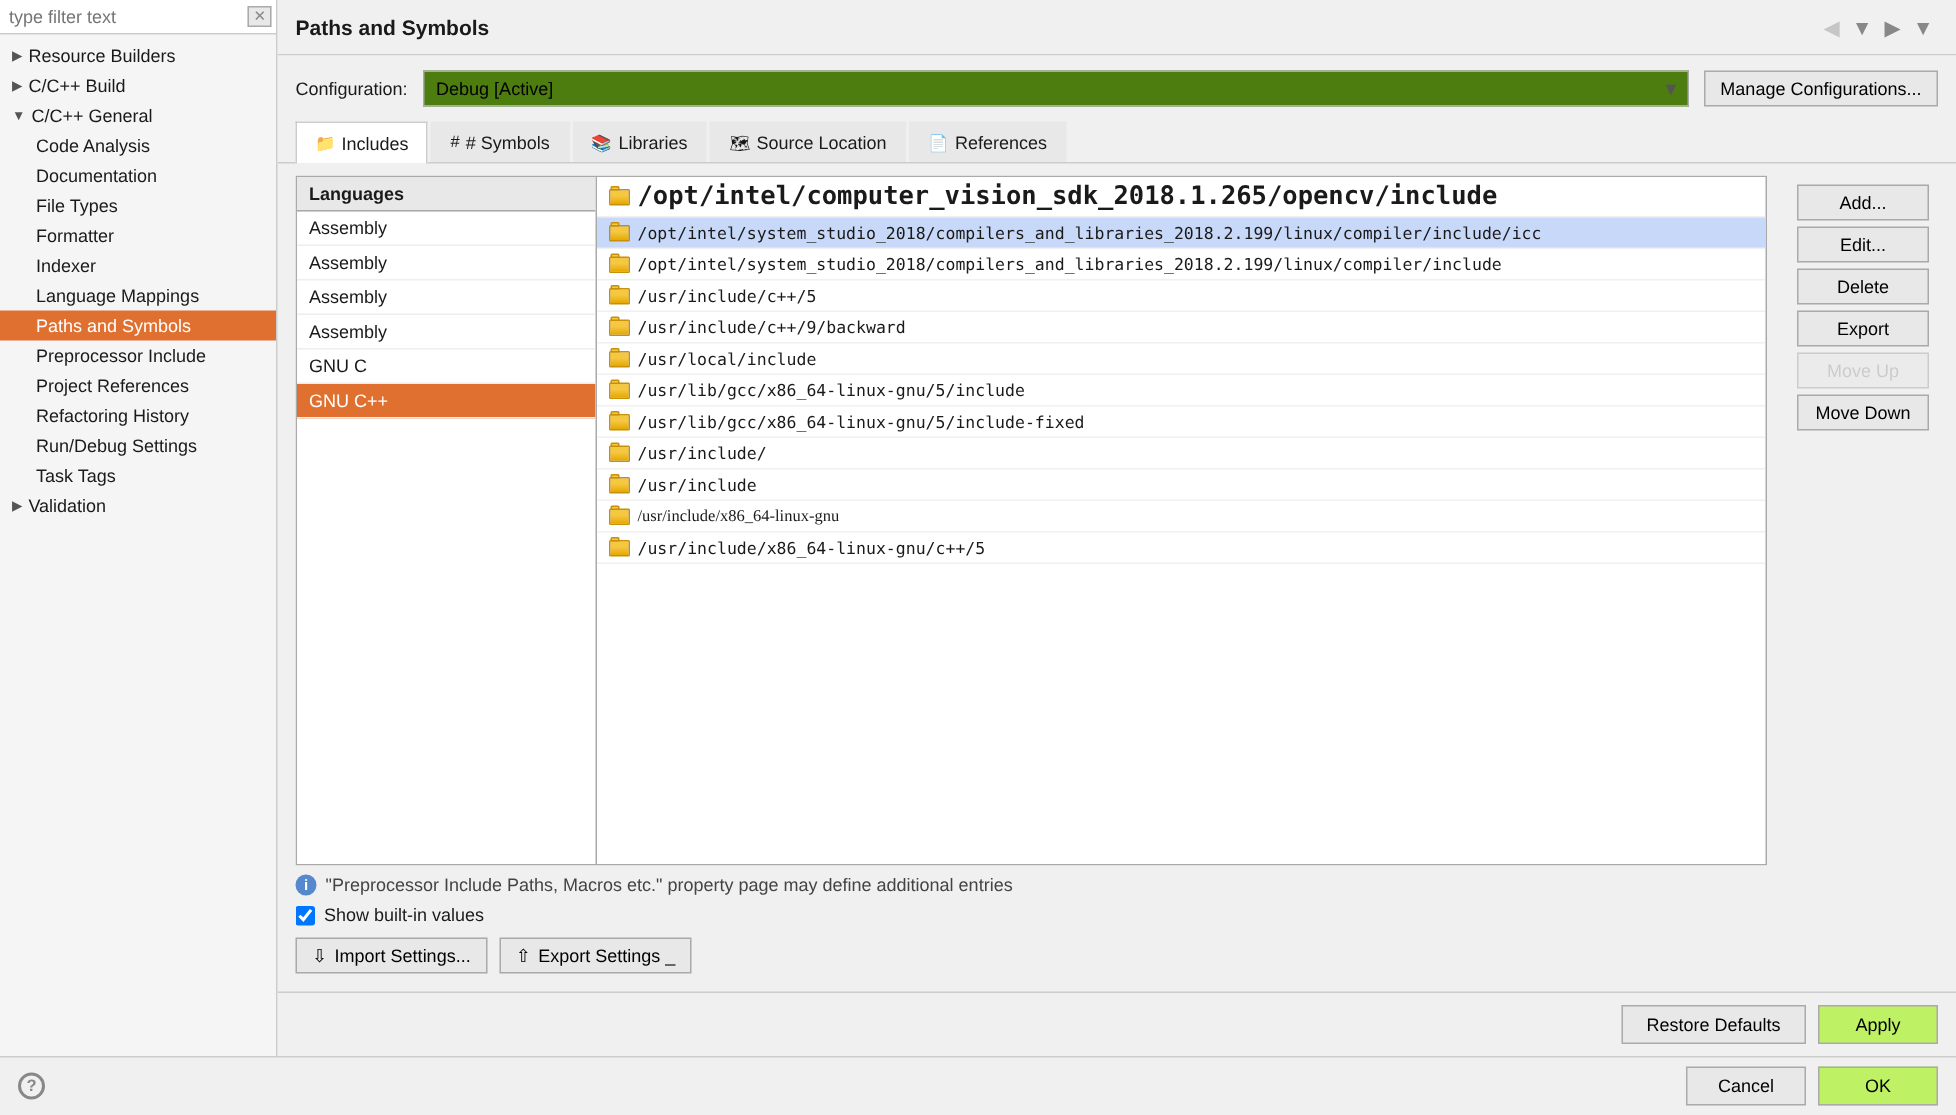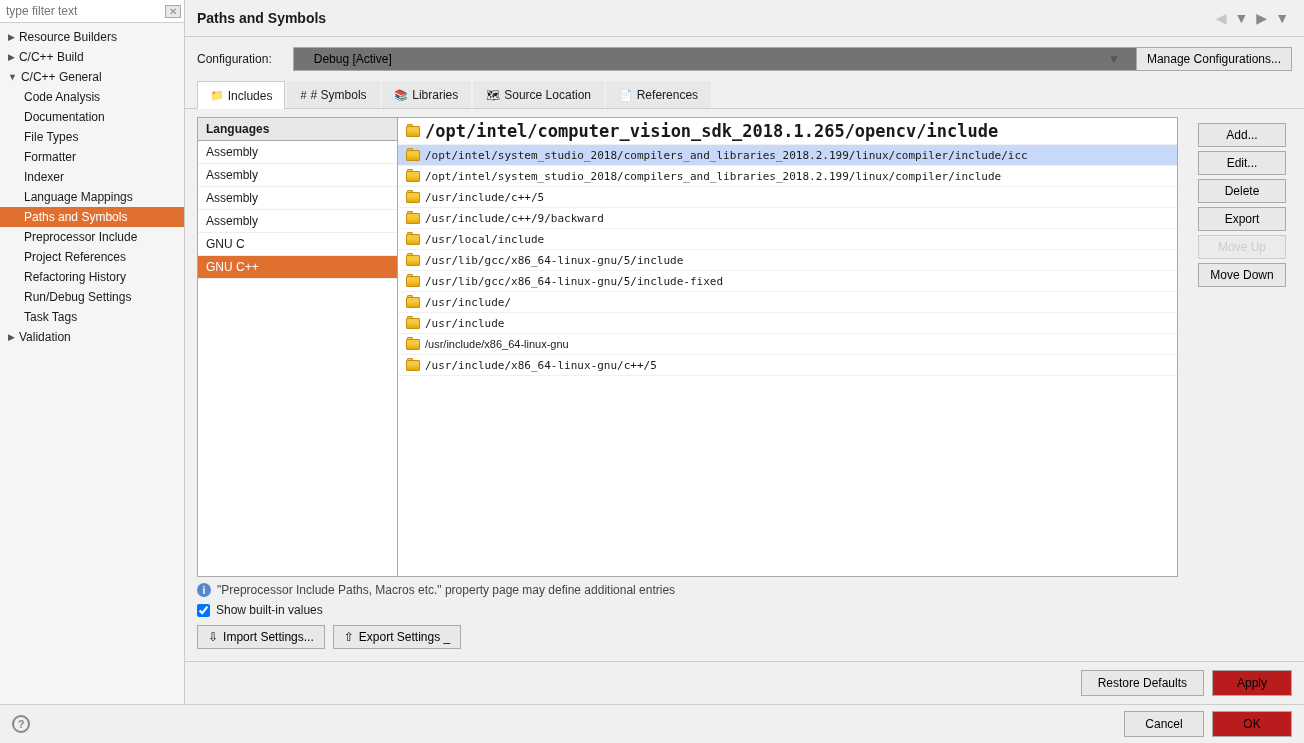--- a/index.html
+++ b/index.html
@@ -113,27 +113,26 @@
     .config-label {
       font-size: 12px;
       color: #1a1a1a;
     }
     .config-select-wrap {
       flex: 1;
       position: relative;
     }
     .config-select {
       width: 100%;
-      padding: 4px 20px;
+      padding: 4px 8px;
       font-size: 12px;
       border: 1px solid #aaa;
-      background: #737373;
+      background: #4d7c0f;
       appearance: none;
       cursor: pointer;
-      margin-left: 11px;
     }
     .config-select-arrow {
       position: absolute;
       right: 6px;
       top: 50%;
       transform: translateY(-50%);
       pointer-events: none;
       color: #555;
     }
     .manage-config-btn {
@@ -325,21 +324,21 @@
     .bottom-btn {
       padding: 5px 16px;
       font-size: 12px;
       border: 1px solid #aaa;
       background: #e8e8e8;
       cursor: pointer;
       min-width: 80px;
       text-align: center;
     }
     .bottom-btn.primary {
-      background: #b91c1c;
+      background: #bef264;
     }
     .help-circle {
       width: 18px;
       height: 18px;
       border-radius: 50%;
       border: 2px solid #888;
       display: flex;
       align-items: center;
       justify-content: center;
       font-size: 11px;
@@ -552,21 +551,21 @@
                   <div class="include-item">
                     <span><span style="display:inline-block;width:14px;height:11px;background:linear-gradient(to bottom,#f5c842 40%,#e6a800 100%);border:1px solid #c8900a;border-radius:1px;position:relative;vertical-align:middle;"><span style="position:absolute;top:-3px;left:0;width:6px;height:3px;background:#f5c842;border:1px solid #c8900a;border-radius:1px 1px 0 0;display:block;"></span></span></span>
                     <span style="font-family: monospace; font-size: 11px;">/usr/include/</span>
                   </div>
                   <div class="include-item">
                     <span><span style="display:inline-block;width:14px;height:11px;background:linear-gradient(to bottom,#f5c842 40%,#e6a800 100%);border:1px solid #c8900a;border-radius:1px;position:relative;vertical-align:middle;"><span style="position:absolute;top:-3px;left:0;width:6px;height:3px;background:#f5c842;border:1px solid #c8900a;border-radius:1px 1px 0 0;display:block;"></span></span></span>
                     <span style="font-family: monospace; font-size: 11px;">/usr/include</span>
                   </div>
                   <div class="include-item">
                     <span><span style="display:inline-block;width:14px;height:11px;background:linear-gradient(to bottom,#f5c842 40%,#e6a800 100%);border:1px solid #c8900a;border-radius:1px;position:relative;vertical-align:middle;"><span style="position:absolute;top:-3px;left:0;width:6px;height:3px;background:#f5c842;border:1px solid #c8900a;border-radius:1px 1px 0 0;display:block;"></span></span></span>
-                    <span style="font-family: Liberation Sans, sans-serif; font-size: 11px;">/usr/include/x86_64-linux-gnu</span>
+                    <span style="font-family: Liberation Serif, serif; font-size: 11px;">/usr/include/x86_64-linux-gnu</span>
                   </div>
                   <div class="include-item">
                     <span><span style="display:inline-block;width:14px;height:11px;background:linear-gradient(to bottom,#f5c842 40%,#e6a800 100%);border:1px solid #c8900a;border-radius:1px;position:relative;vertical-align:middle;"><span style="position:absolute;top:-3px;left:0;width:6px;height:3px;background:#f5c842;border:1px solid #c8900a;border-radius:1px 1px 0 0;display:block;"></span></span></span>
                     <span style="font-family: monospace; font-size: 11px;">/usr/include/x86_64-linux-gnu/c++/5</span>
                   </div>
                 </div>
             </div>
           </div>
 
           <div class="actions-col">

